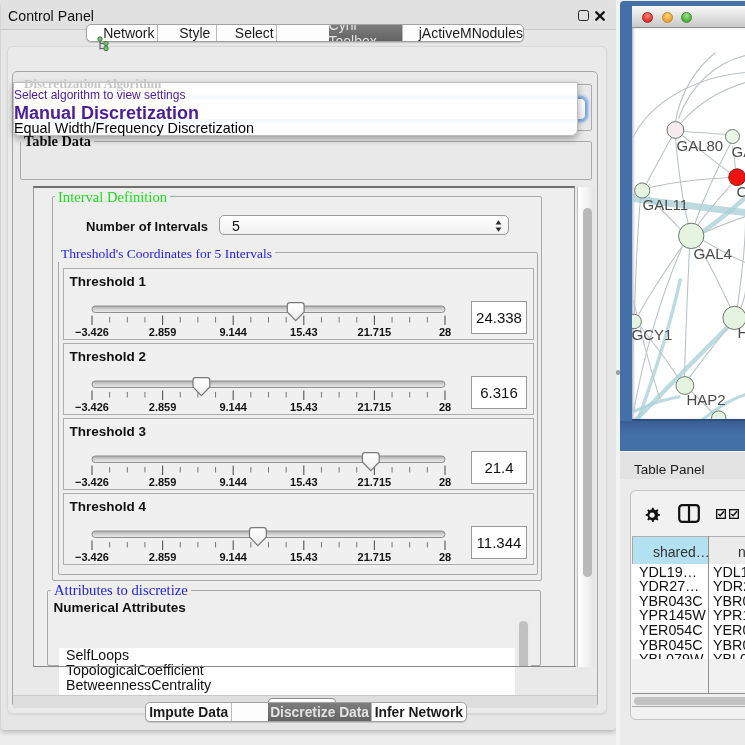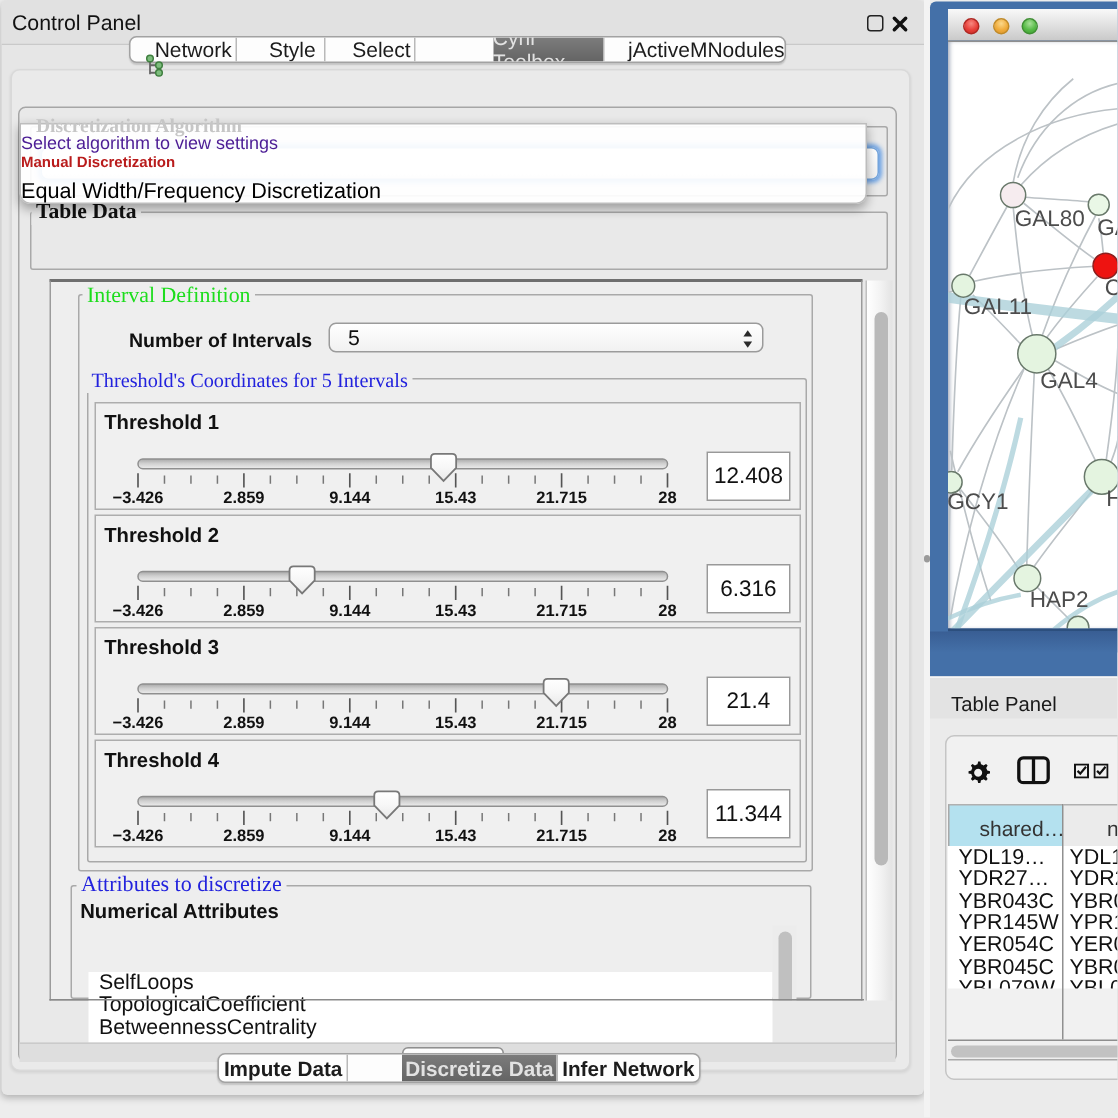--- a/index.html
+++ b/index.html
@@ -61,21 +61,21 @@
   background:linear-gradient(#ffffff,#ededed); border:1px solid #8f8f8f; border-radius:4px;
   font-size:13px; font-weight:bold; color:#222; text-align:center; line-height:17px; z-index:4; }
 
 #botband { position:absolute; left:13px; top:695px; width:584px; height:13px; background:#dedede; border-top:1px solid #cacaca; }
 
 
 #popup { position:absolute; left:13px; top:82px; width:565px; height:54px;
   background:rgba(255,255,255,0.93); border:1px solid #bdbdbd; border-radius:0 0 7px 7px;
   box-shadow:0 3px 7px rgba(0,0,0,0.33); z-index:10; }
 #popup .it1 { position:absolute; left:0; top:5px; width:100%; text-align:left; font-size:12px; color:#4c1d95; }
-#popup .it2 { position:absolute; left:0; top:20px; font-size:10px; font-weight:bold; color:#b91c1c; }
+#popup .it2 { position:absolute; left:0; top:20px; font-size:18px; font-weight:bold; color:#4c1d95; }
 #popup .it3 { position:absolute; left:0; top:37px; font-size:14.4px; color:#000; }
 
 
 #gutter { position:absolute; left:616px; top:0; width:4px; height:745px; background:#f3f3f3; }
 #netwin { position:absolute; left:620px; top:1px; width:125px; height:450px; background:#4470a8; border-radius:4px 0 0 0; }
 #nettitle { position:absolute; left:631.5px; top:6px; width:113.5px; height:21.5px;
   background:linear-gradient(#f9f9f9,#c9c9c9); border-bottom:1px solid #8e8e8e; }
 .light { position:absolute; top:11.5px; width:11px; height:11px; border-radius:50%; }
 #canvas { position:absolute; left:631.5px; top:27.5px; width:113.5px; height:391.5px; background:#ffffff; overflow:hidden; box-shadow:inset 2px 0 3px -1px rgba(30,50,90,0.45); }
 #netshadow { position:absolute; left:631.5px; top:419px; width:113.5px; height:2px; background:#2c4f7e; }
@@ -199,21 +199,21 @@
           <text x="28.00" y="66.5" font-family="Liberation Sans, sans-serif" font-size="11" font-weight="bold" fill="#111" text-anchor="middle">−3.426</text>
           <text x="98.60" y="66.5" font-family="Liberation Sans, sans-serif" font-size="11" font-weight="bold" fill="#111" text-anchor="middle">2.859</text>
           <text x="169.20" y="66.5" font-family="Liberation Sans, sans-serif" font-size="11" font-weight="bold" fill="#111" text-anchor="middle">9.144</text>
           <text x="239.80" y="66.5" font-family="Liberation Sans, sans-serif" font-size="11" font-weight="bold" fill="#111" text-anchor="middle">15.43</text>
           <text x="310.40" y="66.5" font-family="Liberation Sans, sans-serif" font-size="11" font-weight="bold" fill="#111" text-anchor="middle">21.715</text>
           <text x="381.00" y="66.5" font-family="Liberation Sans, sans-serif" font-size="11" font-weight="bold" fill="#111" text-anchor="middle">28</text>
           <g transform="translate(231.70,0)">
             <path d="M -8.4,43 L -8.4,36.3 Q -8.4,33.6 -5.7,33.6 L 5.7,33.6 Q 8.4,33.6 8.4,36.3 L 8.4,43 L 0,51.6 Z" fill="url(#kg)" stroke="#787878" stroke-width="1.2"></path>
           </g>
         </svg>
-  <div class="tval">12.408</div>
+  <div class="tval">24.338</div>
 </div>
       <div class="tblock" style="top:343px">
   <div class="tlabel">Threshold 2</div>
   <svg width="471" height="72" viewBox="0 0 471 72" style="position:absolute;left:0;top:0">
           <defs>
             <linearGradient id="tg" x1="0" y1="0" x2="0" y2="1">
               <stop offset="0" stop-color="#a8a8a8"></stop>
               <stop offset="0.45" stop-color="#cfcfcf"></stop>
               <stop offset="1" stop-color="#ededed"></stop>
             </linearGradient>

